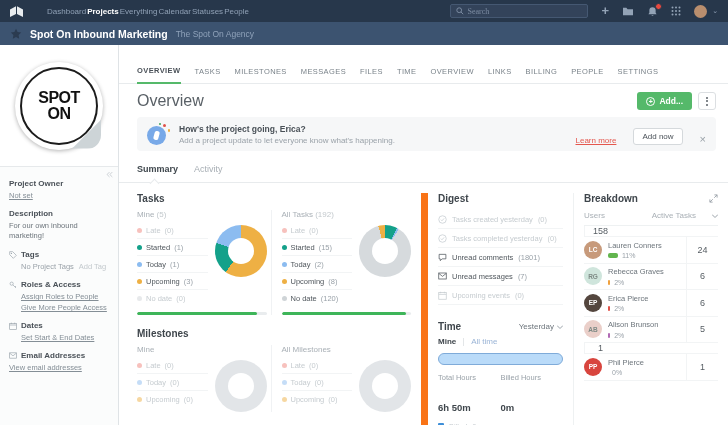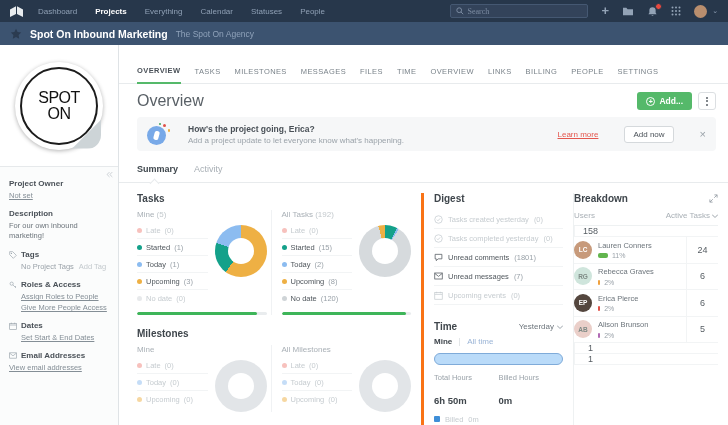--- a/index.html
+++ b/index.html
@@ -2,21 +2,21 @@
 <html><head>
 <meta charset="utf-8">
 <style>
   *{box-sizing:border-box;margin:0;padding:0}
   body{width:728px;height:425px;margin:0;font-family:"Liberation Sans",sans-serif;background:#fff;overflow:hidden}
   svg{display:block}
 
   
   .topnav{height:22px;background:#27374b;display:flex;align-items:center;padding:0 8px}
   .tw-logo{width:17px;height:13px;flex:none}
-  .nav-items{display:flex;gap:18px;margin-left:13px}
+  .nav-items{display:flex;gap:1px;margin-left:22px}
   .nav-link{font-size:8px;color:#8fa0b5;text-decoration:none;cursor:pointer}
   .nav-link.active{color:#fff;font-weight:bold}
   .search{margin-left:auto;display:flex;align-items:center;background:#33435a;border:1px solid #455872;border-radius:2px;height:14px;width:138px;padding:0 5px;gap:4px}
   .search input{background:transparent;border:0;outline:0;color:#aab6c6;font-size:8px;width:100%;font-family:Liberation Serif, serif}
   .search input::placeholder{color:#7d8da3}
   .top-icons{display:flex;align-items:center;gap:13px;margin-left:14px;margin-right:2px}
   .plus-ic{color:#93a3b6;font-size:13px;line-height:10px;font-weight:bold}
   .bell-wrap{position:relative}
   .badge{position:absolute;top:-3px;right:-4px;width:7px;height:7px;background:#e8483f;border-radius:50%;border:1px solid #27374b}
   .avatar-top{width:13px;height:13px;border-radius:50%;background:#b98e6e}
@@ -27,21 +27,21 @@
   .proj-title{color:#fff;font-weight:bold;font-size:10.5px}
   .proj-sub{color:#8fa2ba;font-size:8.5px}
 
   .bodyrow{display:flex;height:380px}
 
   
   .sidebar{width:119px;border-right:1px solid #dfe3e6;display:flex;flex-direction:column;background:#fff;flex:none}
   .logo-wrap{height:122px;display:flex;align-items:center;justify-content:center;border-bottom:1px solid #e6e9eb}
   .sticker{position:relative;width:88px;height:88px;background:#fff;border-radius:50%;box-shadow:0 1px 4px rgba(0,0,0,.3)}
   .sticker-ring{position:absolute;inset:5px;border:2px solid #1c1c1c;border-radius:50%;display:flex;flex-direction:column;align-items:center;justify-content:center}
-  .sticker-text{font-size:16px;font-weight:normal;line-height:.95;letter-spacing:-.5px;color:#111;text-align:center}
+  .sticker-text{font-size:16px;font-weight:bold;line-height:.95;letter-spacing:-.5px;color:#111;text-align:center}
   .peel{position:absolute;right:2px;bottom:1px;width:30px;height:30px;background:#cdd4d7;clip-path:polygon(100% 4%,4% 100%,100% 100%);border-radius:0 0 14px 0}
   .side-info{flex:1;background:#fbfcfc;padding:12px 9px 8px;position:relative;font-size:7.5px}
   .collapse-ic{position:absolute;top:4px;right:5px}
   .side-sec{margin-bottom:9px}
   .side-title{font-size:8px;font-weight:bold;color:#4a5158;display:flex;align-items:center;gap:4px;margin-bottom:3px}
   .side-link{color:#848e96;text-decoration:underline;font-size:7.5px;display:block;margin-top:2px;cursor:pointer}
   .side-text{color:#6d757c;line-height:1.35}
   .side-muted{color:#c3c9cd;text-decoration:none}
   .ind{padding-left:12px}
   .tagline{display:flex;gap:5px;color:#9aa2a9}
@@ -51,42 +51,42 @@
   .tabbar{display:flex;gap:14px;padding-left:18px;align-items:flex-end;border-bottom:1px solid #e8ebed;margin-top:13px}
   .tab{font-size:7.5px;color:#7a838a;letter-spacing:.4px;text-decoration:none;padding:8px 0 7px;cursor:pointer;white-space:nowrap}
   .tab.active{color:#4a5158;font-weight:bold;border-bottom:2px solid #55b96a;margin-bottom:-1px}
   .pagehead{display:flex;align-items:center;padding:8px 12px 7px 18px}
   .page-title{font-size:16px;color:#596066;font-weight:normal}
   .add-btn{margin-left:auto;background:#55b96a;color:#fff;font-size:8.5px;font-weight:bold;border:0;border-radius:3px;height:18px;padding:0 9px;display:flex;align-items:center;gap:4px;cursor:pointer;font-family:"Liberation Sans",sans-serif}
   .add-plus{width:9px;height:9px;border:1px solid #fff;border-radius:50%;display:flex;align-items:center;justify-content:center;font-size:7px;line-height:1}
   .kebab{width:18px;height:18px;background:#fff;border:1px solid #dcdfe2;border-radius:3px;margin-left:6px;display:flex;flex-direction:column;align-items:center;justify-content:center;gap:1.5px;cursor:pointer}
   .kebab i{width:2px;height:2px;background:#5a6167;border-radius:50%}
 
-  .banner{margin:0 12px 7px 18px;background:#f6f7f8;border-radius:4px;display:flex;align-items:center;padding:6px 10px;gap:18px}
+  .banner{margin:0 12px 7px 18px;background:#f6f7f8;border-radius:4px;display:flex;align-items:flex-end;padding:6px 10px;gap:9px}
   .banner-ic{width:23px;height:22px;position:relative;flex:none}
   .banner-circle{width:19px;height:19px;background:#78a9e8;border-radius:50%;position:absolute;left:0;bottom:0;display:flex;align-items:center;justify-content:center}
   .banner-bar{width:5px;height:9px;background:#fff;border-radius:2px;transform:rotate(15deg)}
   .cf1{position:absolute;top:1px;right:4px;width:3px;height:3px;background:#e05249;border-radius:50%}
   .cf2{position:absolute;top:6px;right:0;width:2.5px;height:2.5px;background:#eeb044;border-radius:50%}
   .cf3{position:absolute;top:0;right:9px;width:2px;height:2px;background:#3aa55c;border-radius:50%}
   .banner-title{font-size:8.5px;font-weight:bold;color:#4a5158;margin-bottom:2px}
   .banner-sub{font-size:8px;color:#9aa2a9}
   .learn{margin-left:auto;color:#e4574e;font-size:8px;text-decoration:underline;white-space:nowrap;cursor:pointer}
   .addnow{background:#fff;border:1px solid #d5d9dc;border-radius:3px;height:17px;padding:0 8px;font-size:8px;color:#4a5158;margin-left:8px;white-space:nowrap;cursor:pointer;font-family:"Liberation Sans",sans-serif}
   .close{color:#9aa2a9;font-size:11px;margin-left:8px;cursor:pointer;line-height:1}
 
   .subtabs{display:flex;gap:16px;padding:0 18px;border-bottom:1px solid #e8ebed;position:relative}
   .subtab{font-size:9px;padding:6px 0 8px;color:#a8afb5;cursor:pointer}
   .subtab.active{color:#3f474d;font-weight:bold}
   .notch{position:absolute;left:32px;bottom:-4.5px;width:7px;height:7px;background:#fff;border-left:1px solid #e8ebed;border-top:1px solid #e8ebed;transform:rotate(45deg)}
 
   .content{flex:1;display:flex;padding:10px 10px 0 18px;overflow:hidden}
   .col1{width:284px;padding-right:10px;flex:none}
-  .col2{width:152px;padding:0 10px;border-left:3px solid #f97316;flex:none}
-  .col3{flex:1;padding-left:0;border-left:1px solid #eef1f2;min-width:0}
+  .col2{width:152px;padding:0 10px;border-left:7px solid #f97316;flex:none}
+  .col3{flex:1;padding-left:10px;border-left:1px solid #eef1f2;min-width:0}
 
   .sec-title{font-size:10px;font-weight:bold;color:#3f464c;margin-bottom:6px}
   .sub-label{font-size:8px;color:#a9b0b6;margin-bottom:3px}
   .sub-label .cnt{color:#c3c9cd}
 
   .halves{display:flex}
   .half{flex:1;min-width:0}
   .half+.half{border-left:1px solid #f0f2f4;padding-left:10px;margin-left:4px}
   .half-body{display:flex;align-items:flex-start;gap:7px}
   .legend{flex:1;min-width:0}
@@ -109,30 +109,30 @@
   .drow svg{flex:none}
   .time-head{display:flex;align-items:center;margin:16px 0 5px}
   .range{margin-left:auto;font-size:8px;color:#6d757c;display:flex;gap:3px;align-items:center;cursor:pointer}
   .time-tabs{display:flex;gap:7px;font-size:8px;margin-bottom:7px;align-items:center}
   .tt-mine{color:#3f464c;font-weight:bold;cursor:pointer}
   .tt-sep{width:1px;height:8px;background:#e3e6e8}
   .tt-all{color:#9ab4d6;cursor:pointer}
   .bluebar{height:12px;background:#badbf9;border:1px solid #7fabd9;border-radius:7px;margin-bottom:8px}
   .hours{display:flex;margin-bottom:4px}
   .hcol{flex:1}
-  .hlabel{font-size:7.5px;color:#9aa2a9;margin-bottom:13px}
+  .hlabel{font-size:7.5px;color:#9aa2a9;margin-bottom:20px}
   .hval{font-size:9.5px;font-weight:bold;color:#3f464c}
   .trow{display:flex;align-items:center;gap:5px;font-size:7.5px;padding:4.5px 0;border-bottom:1px solid #f2f4f5;color:#c6ccd0;white-space:nowrap}
   .sq{width:6px;height:6px;border-radius:1px;flex:none}
 
   
   .bd-head{display:flex;align-items:center;margin-bottom:7px}
   .expand-ic{margin-left:auto;cursor:pointer}
   .bd-cols{display:flex;align-items:center;font-size:8px;color:#a9b0b6;padding-bottom:5px;border-bottom:1px solid #eef1f2}
-  .bd-filter{margin-left:auto;display:flex;align-items:center;gap:2px;cursor:pointer}
+  .bd-filter{margin-left:auto;display:flex;align-items:center;gap:16px;cursor:pointer}
   .brow{display:flex;align-items:stretch;border-bottom:1px solid #f2f4f5}
   .brow-main{flex:1;display:flex;align-items:center;gap:6px;padding:3.5px 0;min-width:0}
   .bav{width:18px;height:18px;border-radius:50%;flex:none;color:#fff;font-size:6.5px;font-weight:bold;display:flex;align-items:center;justify-content:center;position:relative;overflow:hidden}
   .bav.light{color:#7e8a85}
   .p-head{position:absolute;top:3.5px;left:50%;transform:translateX(-50%);width:6px;height:6px;background:#fff;border-radius:50%}
   .p-body{position:absolute;bottom:-3px;left:50%;transform:translateX(-50%);width:12px;height:8px;background:#fff;border-radius:50% 50% 0 0}
   .binfo{flex:1;min-width:0}
   .bname{font-size:7.5px;color:#6d757c;margin-bottom:2.5px;white-space:nowrap;overflow:hidden}
   .bbar-row{display:flex;align-items:center;gap:4px}
   .bbar{height:5px;border-radius:2px;flex:none}
@@ -653,20 +653,30 @@
               </div>
             </div>
             <div class="bcount">5</div>
           </div>
 
           <div class="brow">
             <div class="bcount">1</div>
           </div>
 
           <div class="brow">
+            <div class="brow-main">
+              <div class="bav" style="background: rgb(216, 69, 62);">PP</div>
+              <div class="binfo">
+                <div class="bname">Phil Pierce</div>
+                <div class="bbar-row">
+                    <i class="bbar" style="width: 0px;"></i>
+                    <span class="bpct">0%</span>
+                  </div>
+              </div>
+            </div>
             <div class="bcount">1</div>
           </div>
         </section>
       </div>
 
     </div>
   </main>
 </div>
 
 </body></html>

